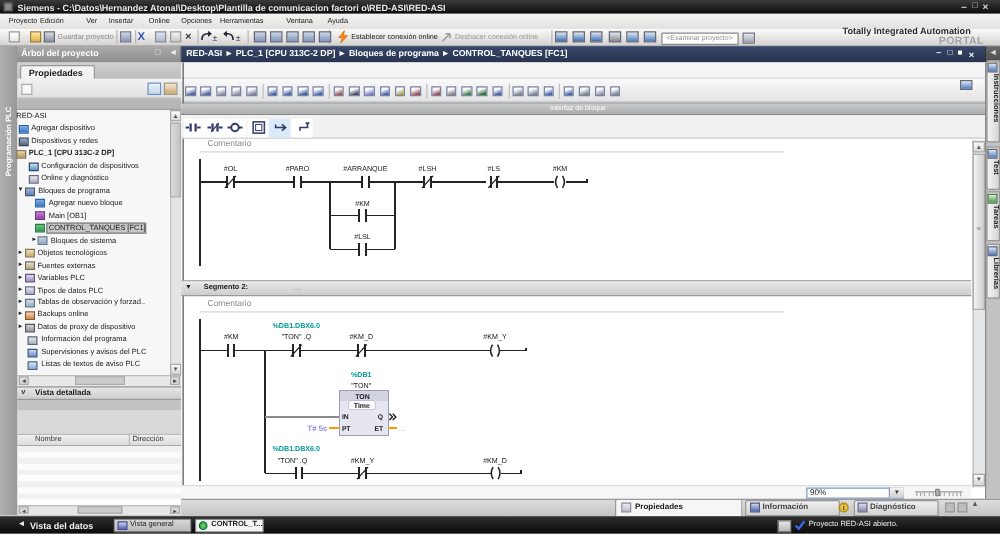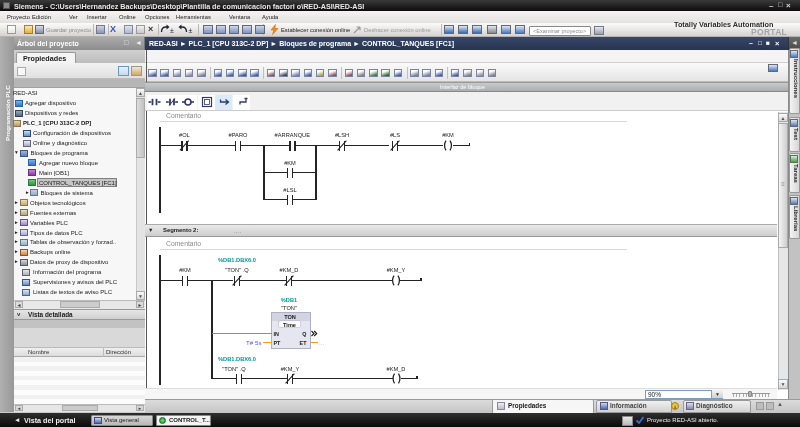--- a/index.html
+++ b/index.html
@@ -3,21 +3,21 @@
 
 *{margin:0;padding:0;box-sizing:border-box}
 html,body{width:800px;height:427px;overflow:hidden;font-family:"Liberation Sans",sans-serif;position:relative;background:#c9c9c9}
 .abs{position:absolute}
 .tx{position:absolute;white-space:nowrap}
 
 </style></head><body>
 <div class="abs" style="left:0px;top:0px;width:800px;height:11px;background:linear-gradient(#3a3a3a,#0c0c0c)"></div>
 <div class="tx" style="left:2px;top:1.5px;font-size:6px;color:#1a1a1a;"></div>
 <div class="tx" style="left:3px;top:2px;width:7px;height:7px;background:#8a8a8a;border:1px solid #555"></div>
-<div class="tx" style="left:14px;top:1.8px;font-size:7.2px;color:#e8e8e8;font-weight:bold">Siemens  -  C:\Users\Hernandez Backups\Desktop\Plantilla de comunicacion factori o\RED-ASI\RED-ASI</div>
+<div class="tx" style="left:14px;top:1.8px;font-size:7.2px;color:#e8e8e8;font-weight:bold">Siemens  -  C:\Datos\Hernandez Atonal\Desktop\Plantilla de comunicacion factori o\RED-ASI\RED-ASI</div>
 <div class="tx" style="left:769px;top:1.2px;font-size:8px;color:#ddd;font-weight:bold">–</div>
 <div class="tx" style="left:778px;top:1.2px;font-size:7px;color:#ddd;">□</div>
 <div class="tx" style="left:786px;top:1.2px;font-size:8px;color:#ddd;font-weight:bold">×</div>
 <div class="abs" style="left:0px;top:11px;width:800px;height:12px;background:linear-gradient(#f4f3f2,#e4e2e0)"></div>
 <div class="tx" style="left:7px;top:14px;font-size:5.8px;color:#1a1a1a;">Proyecto</div>
 <div class="tx" style="left:32px;top:14px;font-size:5.8px;color:#1a1a1a;">Edición</div>
 <div class="tx" style="left:69px;top:14px;font-size:5.8px;color:#1a1a1a;">Ver</div>
 <div class="tx" style="left:87px;top:14px;font-size:5.8px;color:#1a1a1a;">Insertar</div>
 <div class="tx" style="left:119px;top:14px;font-size:5.8px;color:#1a1a1a;">Online</div>
 <div class="tx" style="left:145px;top:14px;font-size:5.8px;color:#1a1a1a;">Opciones</div>
@@ -65,21 +65,21 @@
 <div class="tx" style="left:364px;top:26.5px;font-size:5.8px;color:#9a9a9a;">Deshacer conexión online</div>
 <div style="position:absolute;left:444px;top:25px;width:10px;height:9px;background:linear-gradient(#dfe8f4,#3a6ab0);border:1px solid #667"></div>
 <div style="position:absolute;left:458px;top:25px;width:10px;height:9px;background:linear-gradient(#dfe8f4,#3a6ab0);border:1px solid #667"></div>
 <div style="position:absolute;left:472px;top:25px;width:10px;height:9px;background:linear-gradient(#dfe8f4,#3a6ab0);border:1px solid #667"></div>
 <div style="position:absolute;left:487px;top:25px;width:10px;height:9px;background:linear-gradient(#dfe8f4,#888);border:1px solid #667"></div>
 <div style="position:absolute;left:501px;top:25px;width:10px;height:9px;background:linear-gradient(#dfe8f4,#4a7ac0);border:1px solid #667"></div>
 <div style="position:absolute;left:515px;top:25px;width:10px;height:9px;background:linear-gradient(#dfe8f4,#4a7ac0);border:1px solid #667"></div>
 <div class="abs" style="left:529px;top:26px;width:62px;height:9.5px;background:#fff;border:1px solid #8a8a8a;border-radius:1px"></div>
 <div class="tx" style="left:533px;top:27.8px;font-size:5.6px;color:#8a8a8a;">&lt;Examinar proyecto&gt;</div>
 <div style="position:absolute;left:594px;top:26px;width:10px;height:9px;background:linear-gradient(#e8e8ec,#9aa0b0);border:1px solid #778"></div>
-<div class="tx" style="left:674px;top:19.5px;font-size:7.3px;color:#2d2d2d;font-weight:bold">Totally Variables Automation</div>
+<div class="tx" style="left:674px;top:19.5px;font-size:7.3px;color:#2d2d2d;font-weight:bold">Totally Integrated Automation</div>
 <div class="tx" style="left:751px;top:27px;font-size:8.5px;color:#a2a4a7;font-weight:bold;letter-spacing:0.3px">PORTAL</div>
 <div class="abs" style="left:0px;top:37px;width:800px;height:13px;background:#9a9a9a"></div>
 <div class="abs" style="left:14px;top:37px;width:131px;height:13px;background:linear-gradient(#ababab,#8d8d8d);border-right:1px solid #777"></div>
 <div class="tx" style="left:17px;top:39.5px;font-size:7.0px;color:#ffffff;font-weight:bold">Árbol del proyecto</div>
 <div class="tx" style="left:124px;top:38.5px;font-size:7px;color:#eee;">□</div>
 <div class="tx" style="left:135px;top:38.5px;font-size:7px;color:#eee;">◄</div>
 <div class="abs" style="left:145px;top:37px;width:643px;height:13px;background:linear-gradient(#37466b,#28344e)"></div>
 <div class="tx" style="left:149px;top:39.5px;font-size:7.0px;color:#ffffff;font-weight:bold">RED-ASI  ►  PLC_1 [CPU 313C-2 DP]  ►  Bloques de programa  ►  CONTROL_TANQUES [FC1]</div>
 <div class="tx" style="left:749px;top:39px;font-size:7px;color:#fff;font-weight:bold">–</div>
 <div class="tx" style="left:758px;top:39px;font-size:6.5px;color:#fff;">□</div>
@@ -418,21 +418,21 @@
 <div class="tx" style="left:610px;top:402px;font-size:6.4px;color:#444;font-weight:bold">Información</div>
 <div class="tx" style="left:671px;top:402px;width:8px;height:8px;border-radius:4px;background:radial-gradient(#ffe066,#d4a017);border:1px solid #a80;font-size:6px;color:#333;text-align:center;line-height:8px;font-weight:bold">i</div>
 <div class="abs" style="left:683px;top:400px;width:68px;height:13px;background:linear-gradient(#efefef,#d2d2d2);border:1px solid #999;border-radius:2px 2px 0 0"></div>
 <div style="position:absolute;left:686px;top:402px;width:8px;height:8px;background:linear-gradient(#dde,#88a);border:1px solid #668"></div>
 <div class="tx" style="left:696px;top:402px;font-size:6.4px;color:#444;font-weight:bold">Diagnóstico</div>
 <div style="position:absolute;left:756px;top:402px;width:8px;height:8px;background:#bdbdbd;border:1px solid #999"></div>
 <div style="position:absolute;left:766px;top:402px;width:8px;height:8px;background:#bdbdbd;border:1px solid #999"></div>
 <div class="tx" style="left:777px;top:401px;font-size:6px;color:#555;">▲</div>
 <div class="abs" style="left:0px;top:413px;width:800px;height:14px;background:linear-gradient(#2e2e2e,#0a0a0a)"></div>
 <div class="tx" style="left:14px;top:416px;font-size:6.5px;color:#eee;">◄</div>
-<div class="tx" style="left:24px;top:416px;font-size:7.2px;color:#f0f0f0;font-weight:bold">Vista del portal</div>
+<div class="tx" style="left:24px;top:416px;font-size:7.2px;color:#f0f0f0;font-weight:bold">Vista del datos</div>
 <div class="abs" style="left:91px;top:414.5px;width:62px;height:11.5px;background:linear-gradient(#d8d8d8,#b8b8b8);border:1px solid #888;border-radius:1px"></div>
 <div style="position:absolute;left:94px;top:416.5px;width:8px;height:7px;background:linear-gradient(#cdd8ea,#4a6ab0);border:1px solid #449"></div>
 <div class="tx" style="left:104px;top:416.5px;font-size:6px;color:#1a1a1a;">Vista general</div>
 <div class="abs" style="left:156px;top:414.5px;width:55px;height:11.5px;background:#f4f4f4;border:1px solid #888;border-radius:1px"></div>
 <div class="tx" style="left:159px;top:416.5px;width:7px;height:7px;border-radius:4px;background:radial-gradient(#7fd87f,#1a8a1a);border:1px solid #073"></div>
 <div class="tx" style="left:169px;top:416.5px;font-size:6px;color:#1a1a1a;font-weight:bold">CONTROL_T...</div>
 <div style="position:absolute;left:622px;top:415.5px;width:11px;height:10px;background:linear-gradient(#e8e8e8,#b8b8b8);border:1px solid #888"></div>
 <svg class="abs" style="left:635px;top:415px" width="10" height="10" viewBox="0 0 10 10">
     <path d="M1.5 5.5 L4 8 L8.5 2" fill="none" stroke="#3a6ae8" stroke-width="1.8"></path>
   </svg>

